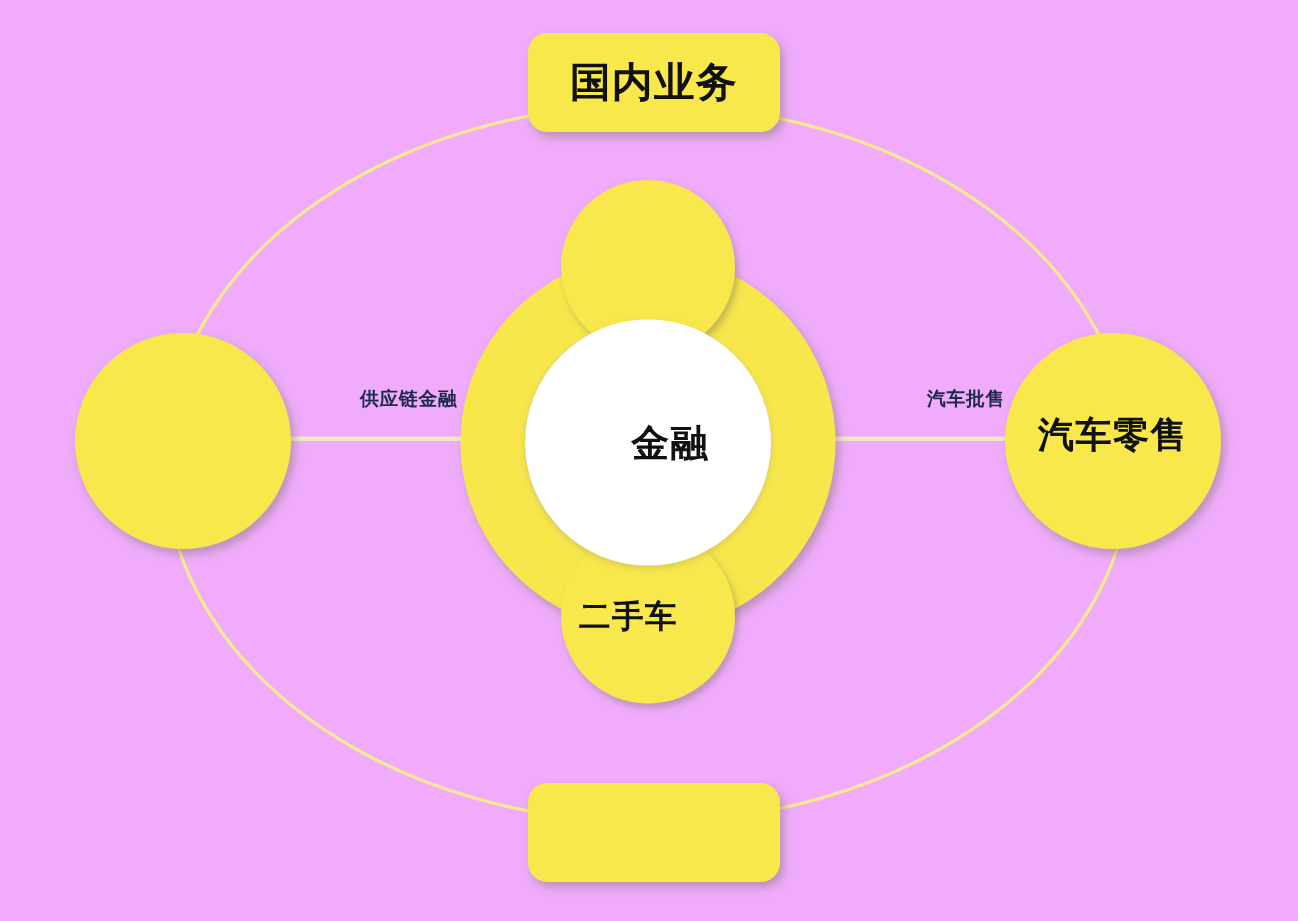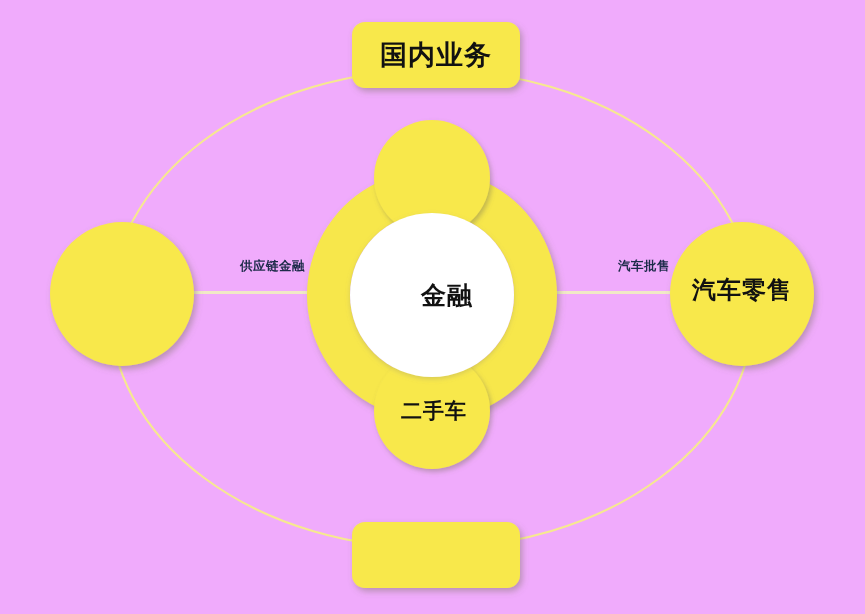--- a/index.html
+++ b/index.html
@@ -107,21 +107,21 @@
     <rect x="352" y="522" width="168" height="66" rx="13" ry="13" fill="#F8E84C" filter="url(#softshadow)"></rect>
   </svg>
 
   <div class="node-label label-box-text" style="left:352px; top:22px; width:168px; height:66px;">国内业务</div>
 
 
 
   <div class="node-label label-circle-big" style="left:670px; top:270px; width:144px; height:40px;">汽车零售</div>
 
 
-  <div class="node-label label-circle-small" style="left:376px; top:391px; width:116px; height:40px;">二手车</div>
+  <div class="node-label label-circle-small" style="left:361px; top:391px; width:116px; height:40px;">二手车</div>
 
   <div class="node-label label-center" style="left:350px; top:275px; width:164px; height:40px;margin-left:15px;">金融</div>
 
   <div class="edge-label" style="left:185px; top:258px; width:120px;">供应链金融</div>
 
   <div class="edge-label" style="left:550px; top:258px; width:120px;">汽车批售</div>
 
 </div>
 
 </body></html>

